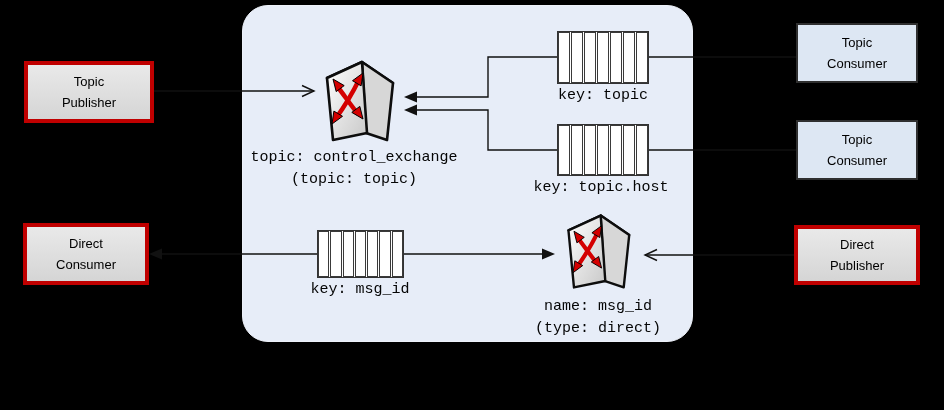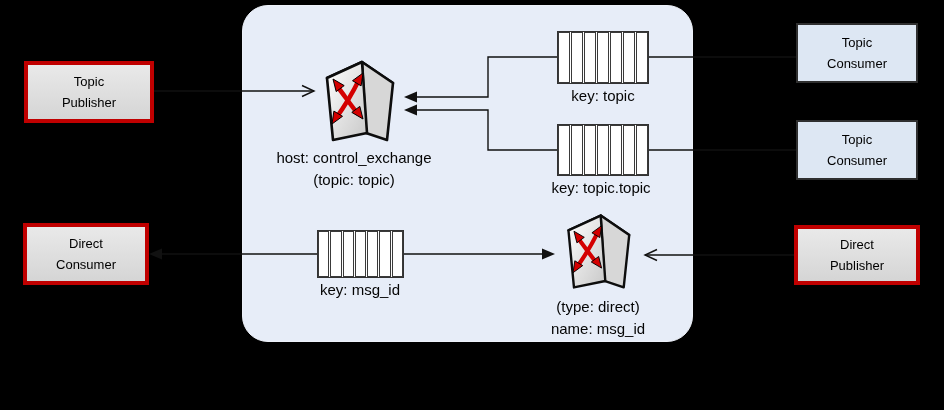--- a/index.html
+++ b/index.html
@@ -21,21 +21,21 @@
   }
   .node.red   { border:4px solid #c00000; background:linear-gradient(#e9e9e9,#d5d5d5); }
   .node.blue  { border:2px solid #2f2f2f; background:#dde7f3; }
   .queue {
     position:absolute; z-index:3; display:flex; gap:1px;
     background:#ffffff; border:1px solid #333333;
   }
   .queue .cell { flex:1; background:#ffffff; border:1px solid #3a3a3a; }
   .dlabel {
     position:absolute; z-index:3; font-size:15px; line-height:22px;
-    text-align:center; color:#050505;
+    text-align:center; color:#050505;font-family:Liberation Mono, monospace;
   }
   .exch { position:absolute; z-index:3; }
 </style>
 </head>
 <body>
 
 <div class="canvas">
 
   <div class="broker"></div>
 
@@ -128,26 +128,26 @@
       <g fill="#d40000" stroke="#000000" stroke-width="1">
         <polygon points="13,22 16.2,34.6 24.2,28.6"></polygon>
         <polygon points="43,62 31.8,55.4 39.8,49.4"></polygon>
         <polygon points="43,16 41.1,28.9 32.5,23.7"></polygon>
         <polygon points="12,67 22.5,59.3 13.9,54.1"></polygon>
       </g>
     </g>
   </svg>
 
   <div class="dlabel" style="left:234px;top:147px;width:240px">
-    <div>host: control_exchange</div>
+    <div>topic: control_exchange</div>
     <div>(topic: topic)</div>
   </div>
   <div class="dlabel" style="left:478px;top:296px;width:240px">
+    <div>name: msg_id</div>
     <div>(type: direct)</div>
-    <div>name: msg_id</div>
   </div>
 
   <div class="queue" style="left:557px;top:31px;width:92px;height:53px">
     <span class="cell"></span>
       <span class="cell"></span>
       <span class="cell"></span>
       <span class="cell"></span>
       <span class="cell"></span>
       <span class="cell"></span>
       <span class="cell"></span>
@@ -165,16 +165,16 @@
     <span class="cell"></span>
       <span class="cell"></span>
       <span class="cell"></span>
       <span class="cell"></span>
       <span class="cell"></span>
       <span class="cell"></span>
       <span class="cell"></span>
   </div>
 
   <div class="dlabel" style="left:523px;top:85px;width:160px">key: topic</div>
-  <div class="dlabel" style="left:521px;top:177px;width:160px">key: topic.topic</div>
+  <div class="dlabel" style="left:521px;top:177px;width:160px">key: topic.host</div>
   <div class="dlabel" style="left:280px;top:279px;width:160px">key: msg_id</div>
 
 </div>
 
 </body></html>

